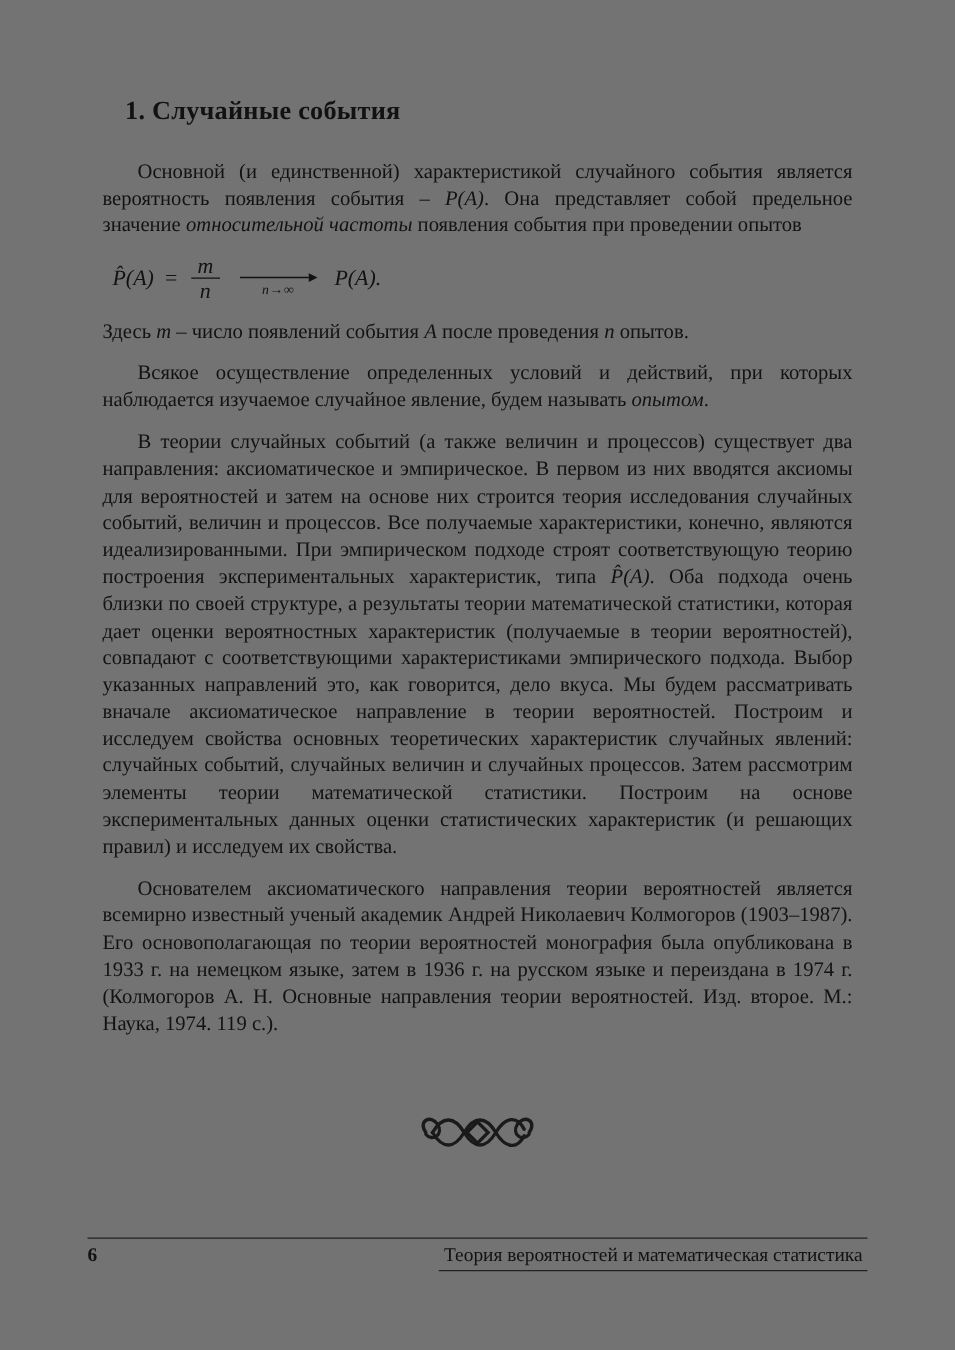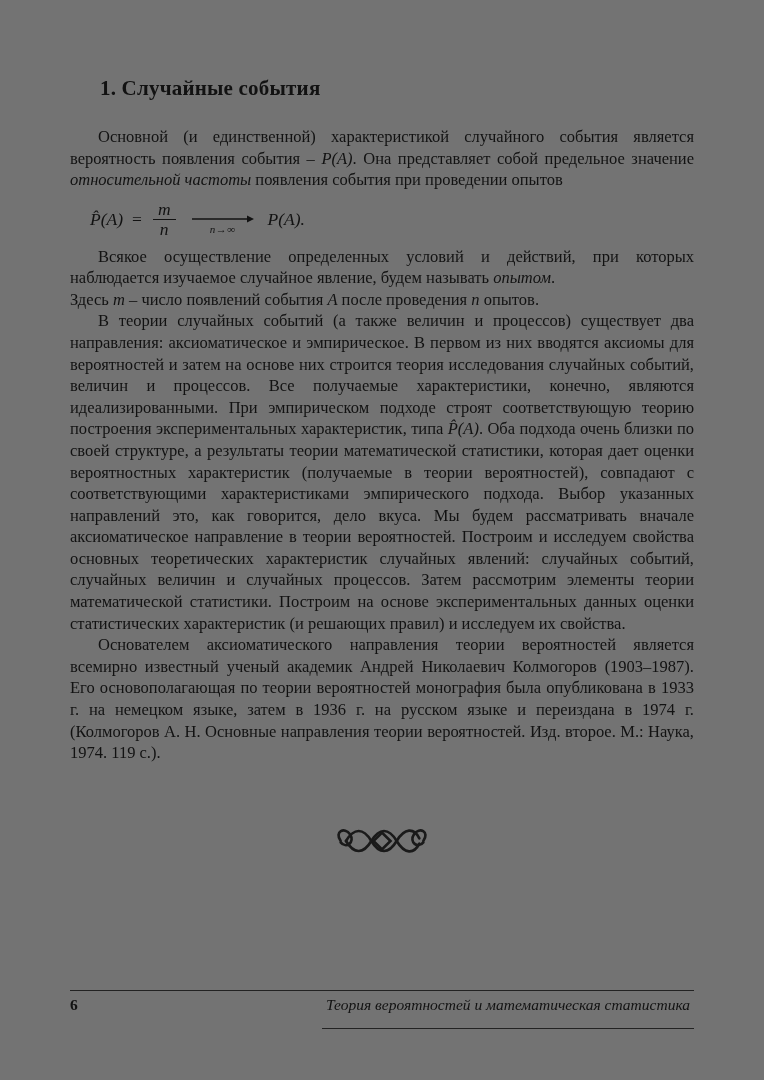--- a/index.html
+++ b/index.html
@@ -19,21 +19,21 @@
   .chapter-title {
     font-size: 21px;
     font-weight: bold;
     letter-spacing: .2px;
     margin: 76px 0 25px 30px;
   }
   p.body {
     font-size: 16.5px;
     line-height: 21.6px;
     text-align: justify;
-    margin: 0;
+    margin: 12px;
     text-indent: 28px;
   }
   p.noindent { text-indent: 0; }
   .it { font-style: italic; }
   .math { font-style: italic; }
 
   
   .formula {
     display: flex;
     align-items: center;
@@ -78,23 +78,22 @@
     width: 624px;
     border-top: 1.2px solid #222;
     padding-top: 5px;
     display: flex;
     justify-content: space-between;
     align-items: baseline;
     font-size: 15.5px;
   }
   .footer .page-num { font-weight: bold; }
   .footer .running {
-    font-style: italic;
     border-bottom: 1.2px solid #222;
-    padding: 0 4px 14px 4px;
+    padding: 0 4px 2px 4px;
   }
 </style>
 </head>
 <body>
 
 <div class="page">
   <div class="content">
 
     <h1 class="chapter-title">1. Случайные события</h1>
 
@@ -110,23 +109,23 @@
       <span class="limarrow">
         <svg width="64" height="10" viewBox="0 0 64 10" aria-hidden="true">
           <line x1="1" y1="5" x2="56" y2="5" stroke="#121212" stroke-width="1.3"></line>
           <path d="M56 1.5 L63 5 L56 8.5 Z" fill="#121212"></path>
         </svg>
         <span class="lim">n→∞</span>
       </span>
       <span class="rhs">P(A).</span>
     </div>
 
+    <p class="body noindent"><span>Здесь </span><span class="math">m</span><span> – число появлений события </span><span class="math">A</span><span> после проведения </span><span class="math">n</span><span> опытов.</span></p>
+
     <p class="body"><span>Всякое осуществление определенных условий и действий, при которых наблюдается изучаемое случайное явление, будем называть </span><span class="it">опытом</span><span>.</span></p>
-
-    <p class="body noindent"><span>Здесь </span><span class="math">m</span><span> – число появлений события </span><span class="math">A</span><span> после проведения </span><span class="math">n</span><span> опытов.</span></p>
 
     <p class="body"><span>В теории случайных событий (а также величин и процессов) существует два направления: аксиоматическое и эмпирическое. В первом из них вводятся аксиомы для вероятностей и затем на основе них строится теория исследования случайных событий, величин и процессов. Все получаемые характеристики, конечно, являются идеализированными. При эмпирическом подходе строят соответствующую теорию построения экспериментальных характеристик, типа </span><span class="math">P̂(A)</span><span>. Оба подхода очень близки по своей структуре, а результаты теории математической статистики, которая дает оценки вероятностных характеристик (получаемые в теории вероятностей), совпадают с соответствующими характеристиками эмпирического подхода. Выбор указанных направлений это, как говорится, дело вкуса. Мы будем рассматривать вначале аксиоматическое направление в теории вероятностей. Построим и исследуем свойства основных теоретических характеристик случайных явлений: случайных событий, случайных величин и случайных процессов. Затем рассмотрим элементы теории математической статистики. Построим на основе экспериментальных данных оценки статистических характеристик (и решающих правил) и исследуем их свойства.</span></p>
 
     <p class="body"><span>Основателем аксиоматического направления теории вероятностей является всемирно известный ученый академик Андрей Николаевич Колмогоров (1903–1987). Его основополагающая по теории вероятностей монография была опубликована в 1933 г. на немецком языке, затем в 1936 г. на русском языке и переиздана в 1974 г. (Колмогоров А. Н. Основные направления теории вероятностей. Изд. второе. М.: Наука, 1974. 119 с.).</span></p>
 
     <div class="ornament-row">
       <svg width="104" height="38" viewBox="0 0 156 56" aria-hidden="true">
         <g fill="none" stroke="#1a1a1a" stroke-width="4" stroke-linecap="round">
           <path d="M16 28 C6 14 22 6 30 18 C38 30 24 40 16 30"></path>
           <path d="M140 28 C150 14 134 6 126 18 C118 30 132 40 140 30"></path>

